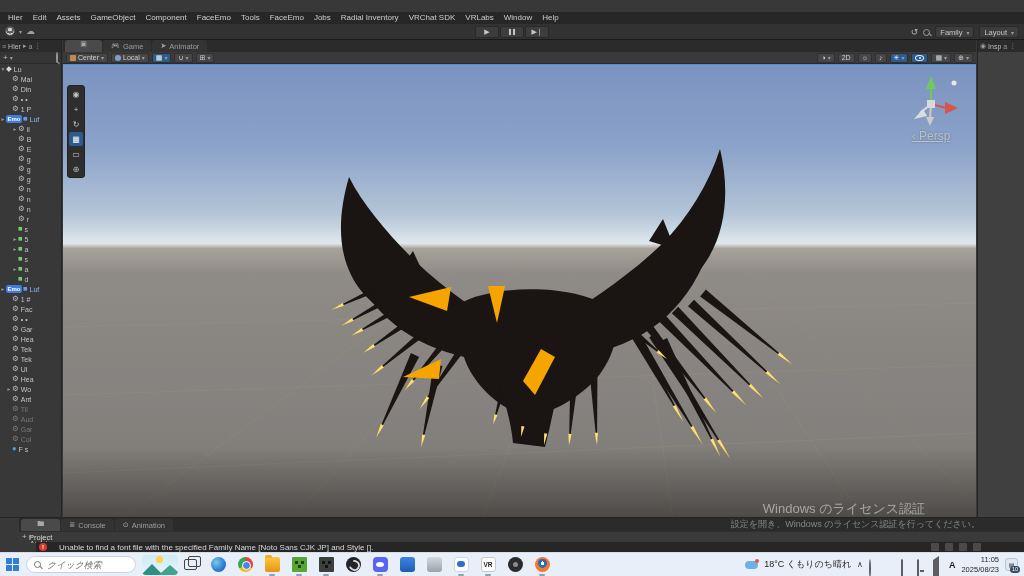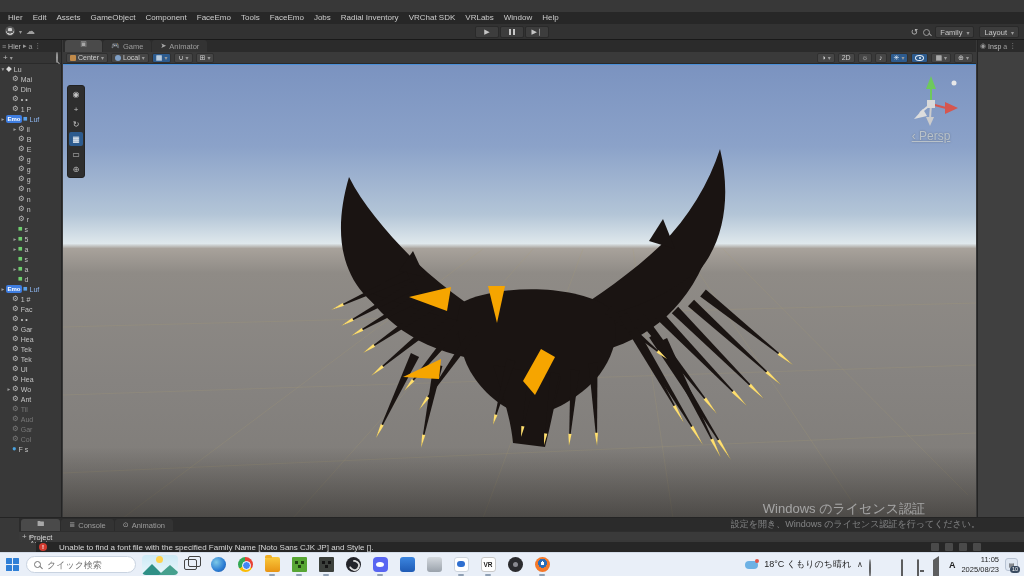--- a/index.html
+++ b/index.html
@@ -94,21 +94,21 @@
   .statusicons{margin-left:auto;display:flex;gap:6px;padding-right:40px;}
   .statusicons span{width:8px;height:8px;background:#4a4a4a;border-radius:1px;display:block;}
   
   .taskbar{position:absolute;left:0;right:0;top:552px;height:24px;background:#e9eff8;border-top:1px solid #d4dce8;
            display:flex;align-items:center;padding:0 6px;gap:6px;}
   .startbtn{width:14px;height:14px;display:grid;grid-template-columns:6px 6px;grid-template-rows:6px 6px;gap:1px;}
   .startbtn i{background:#2f7fd6;border-radius:.5px;}
   .searchpill{width:110px;height:17px;background:#fff;border:1px solid #c9d3e0;border-radius:9px;
               display:flex;align-items:center;gap:4px;padding:0 7px;}
   .searchpill .mag{border-color:#767676;} .searchpill .mag::after{background:#767676;}
-  .searchpill input{border:none;outline:none;width:70px;font-size:9px;color:#333;background:transparent;font-family:"Liberation Sans",sans-serif;}
+  .searchpill input{border:none;outline:none;width:70px;font-size:9px;color:#333;background:transparent;font-family:"Liberation Sans",sans-serif;font-style:italic;}
   .weatherwidget{width:36px;height:20px;border-radius:4px;overflow:hidden;position:relative;background:linear-gradient(#cdeaf6,#eaf6fb);flex:none;}
   .weatherwidget .sun{position:absolute;left:14px;top:1px;width:7px;height:7px;border-radius:50%;background:#ffd34d;}
   .weatherwidget .m1{position:absolute;left:-4px;bottom:-3px;width:0;height:0;border-left:14px solid transparent;border-right:14px solid transparent;border-bottom:14px solid #2f8f86;}
   .weatherwidget .m2{position:absolute;left:12px;bottom:-4px;width:0;height:0;border-left:16px solid transparent;border-right:16px solid transparent;border-bottom:14px solid #46a08e;}
   .taskview{width:13px;height:11px;border:1.4px solid #444;border-radius:2px;position:relative;background:#e9eff8;}
   .taskview::after{content:"";position:absolute;left:3px;top:-4px;width:11px;height:9px;border:1.4px solid #444;border-radius:2px;}
   .apps{display:flex;gap:5px;align-items:center;margin-left:4px;}
   .app{width:22px;height:22px;position:relative;display:flex;align-items:center;justify-content:center;}
   .app .ic{width:15px;height:15px;border-radius:3px;position:relative;}
   .app.running::after{content:"";position:absolute;bottom:0px;left:50%;transform:translateX(-50%);width:6px;height:2px;border-radius:2px;background:#8fa0b4;}

